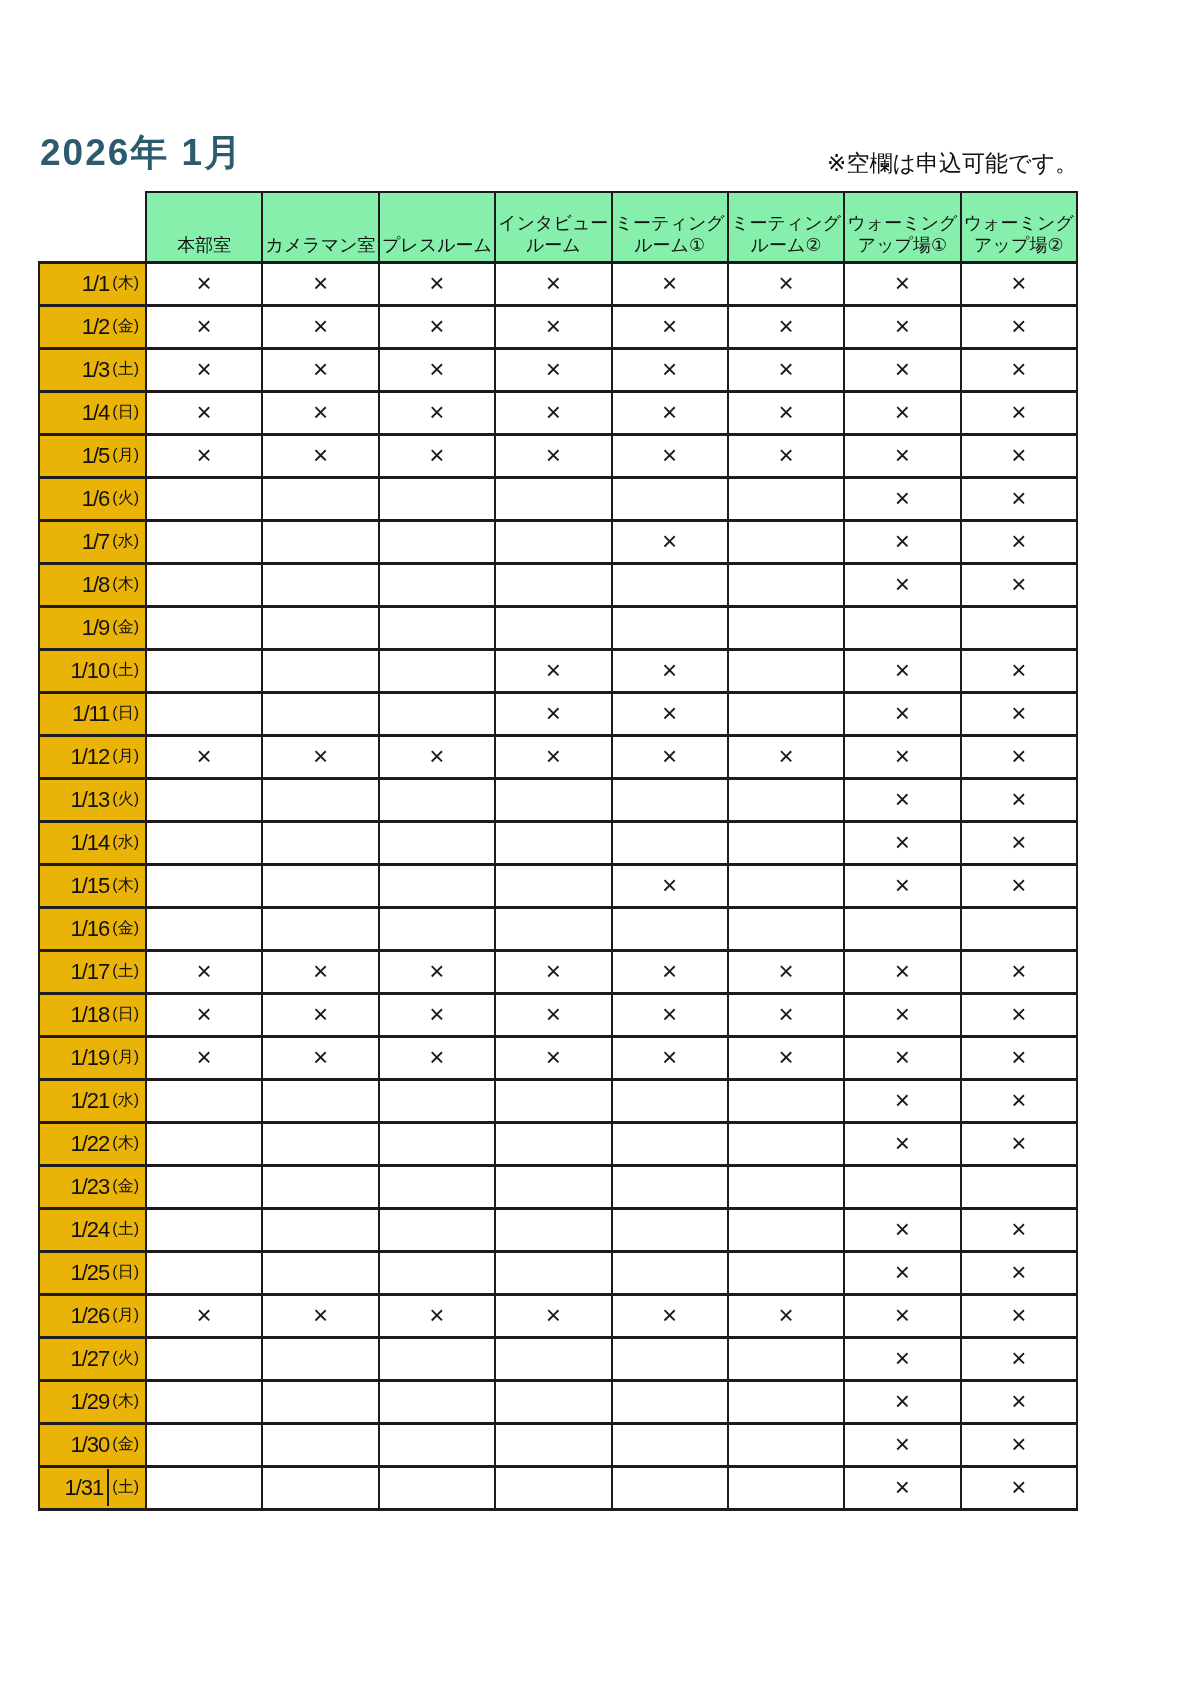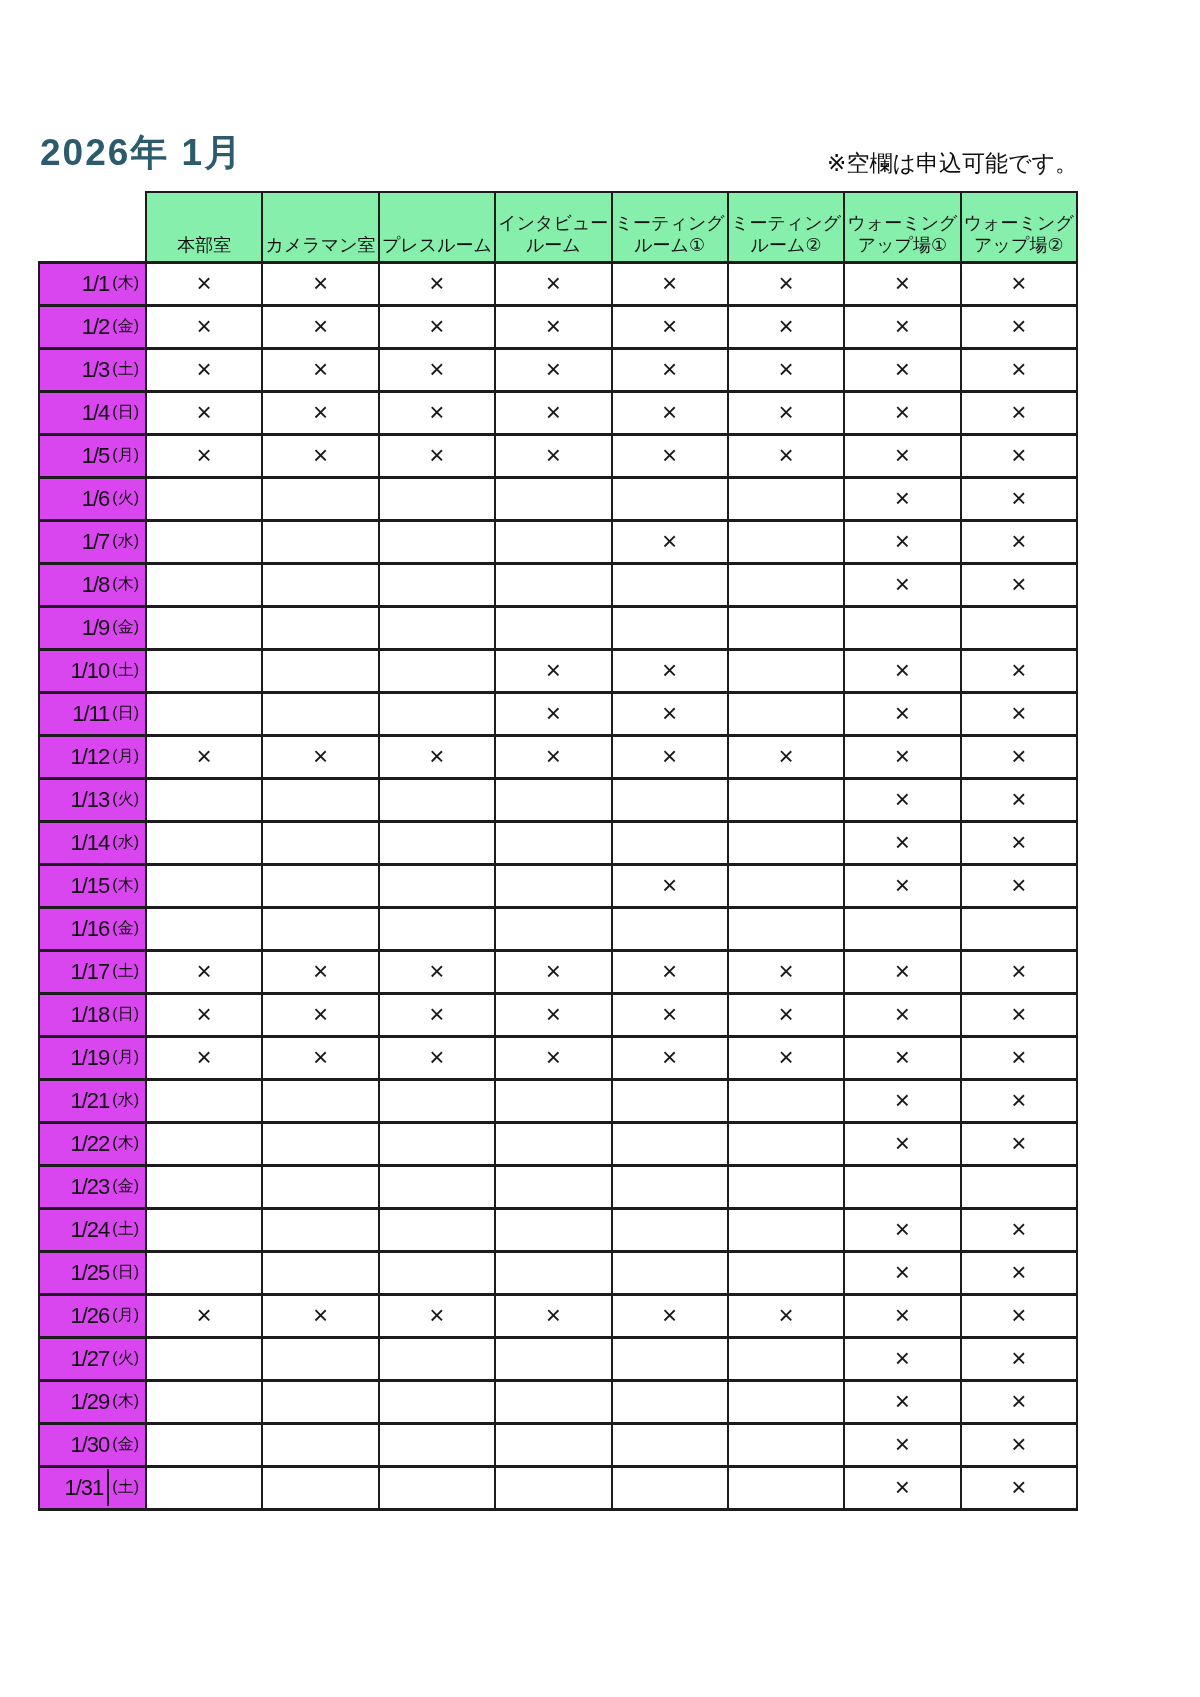--- a/index.html
+++ b/index.html
@@ -58,21 +58,21 @@
     white-space: pre-line;
     border-top-width: 2px;
   }
   th.corner {
     border: none;
     background: transparent;
   }
   th.rowlabel {
     padding: 0;
     font-weight: normal;
-    background: #d946ef;
+    background: #eab308;
     margin-top: 20px;
   }
   .label-inner {
     display: flex;
     justify-content: flex-end;
     align-items: stretch;
     height: 37px;
     padding-right: 6px;
   }
   .date {

